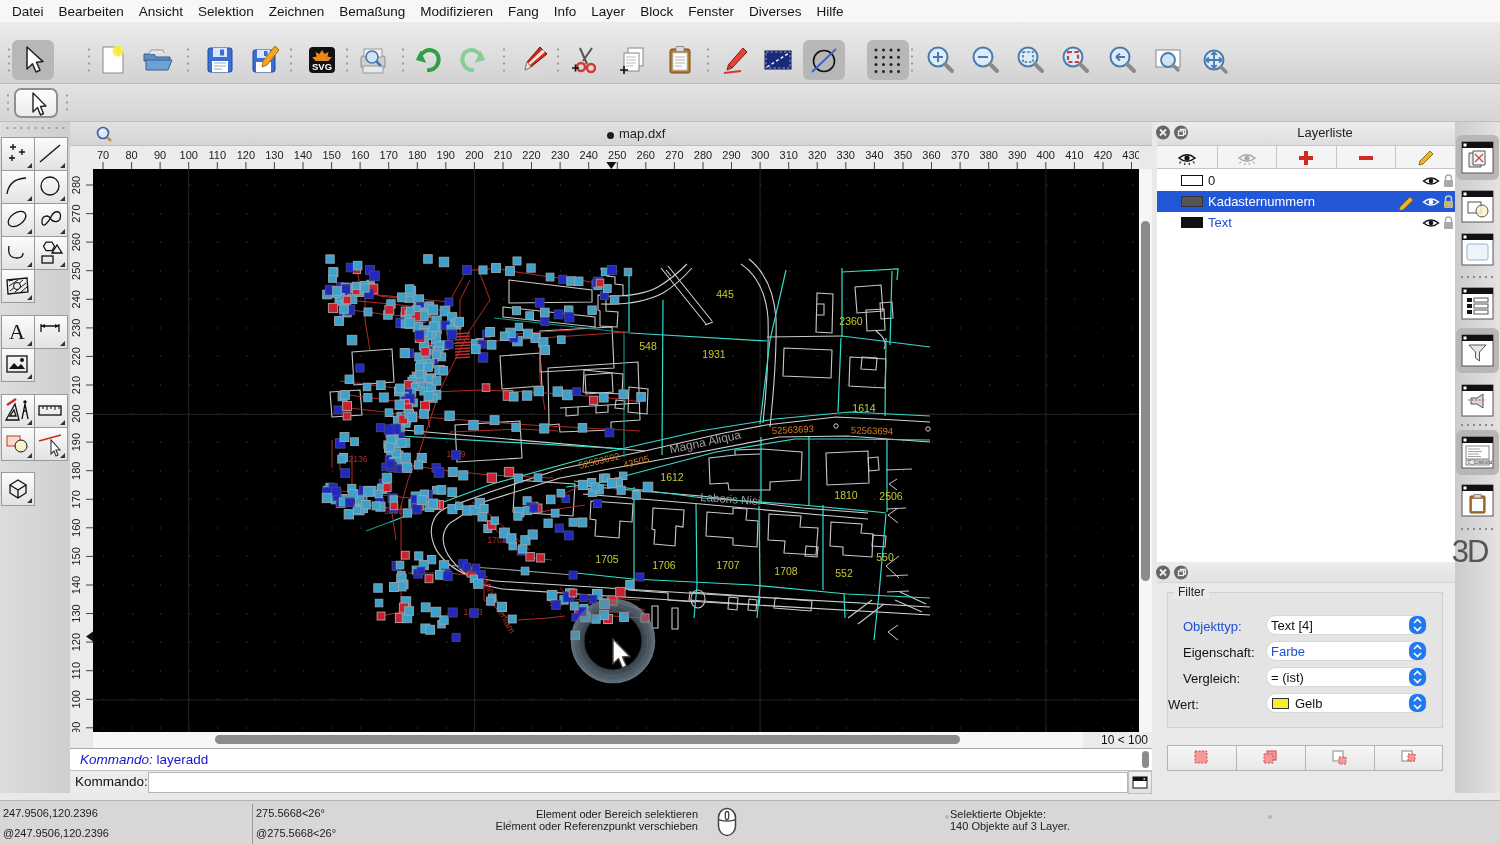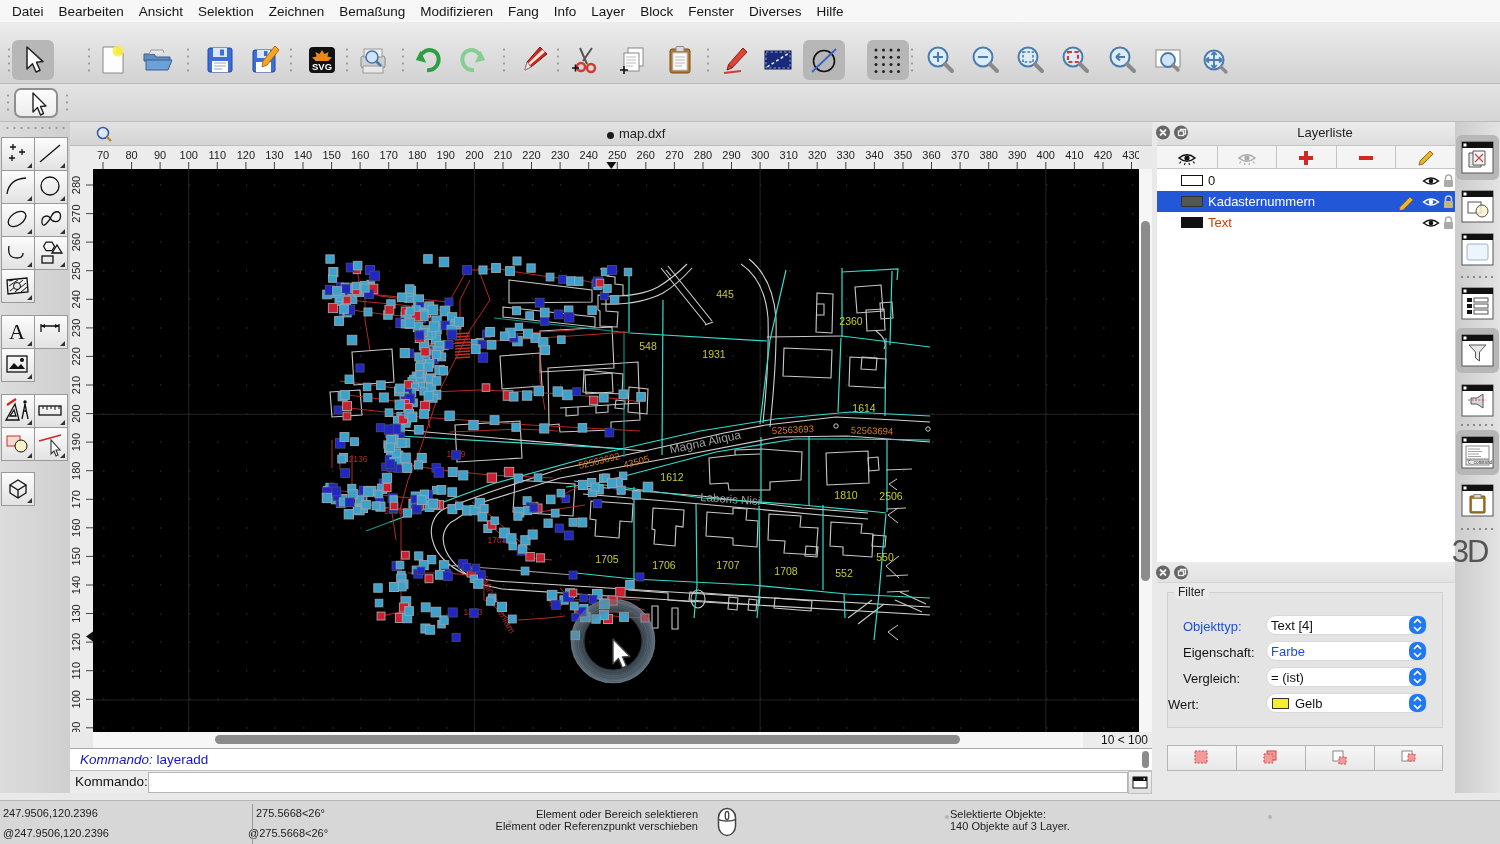--- a/index.html
+++ b/index.html
@@ -1174,21 +1174,21 @@
     <div class="btn"><svg width="22" height="21">
         <rect x="4" y="5" width="14" height="11" fill="#fff" stroke="#111"></rect>
         <rect x="4" y="5" width="14" height="4" fill="#111"></rect>
         <rect x="14.5" y="6.2" width="1.5" height="1.5" fill="#fff"></rect>
       </svg></div>
   </div>
 <div class="abs" id="statusbar">
 <div class="abs" style="left:3px;top:6px">247.9506,120.2396</div>
 <div class="abs" style="left:3px;top:26px">@247.9506,120.2396</div>
 <div class="abs" style="left:256px;top:6px">275.5668&lt;26°</div>
-<div class="abs" style="left:248px;top:26px">@275.5668&lt;26°</div>
+<div class="abs" style="left:256px;top:26px">@275.5668&lt;26°</div>
 <div class="abs" style="left:698px;top:7px;transform:translateX(-100%)">Element oder Bereich selektieren</div>
 <div class="abs" style="left:698px;top:18.5px;transform:translateX(-100%)">Element oder Referenzpunkt verschieben</div>
 <svg class="abs" style="left:716px;top:6px" width="22" height="30" viewBox="0 0 22 30">
       <path d="M11,1.5 C15.5,1.5 19.5,5.5 19.5,10.5 L19.5,19 C19.5,24 15.5,28.5 11,28.5 C6.5,28.5 2.5,24 2.5,19 L2.5,10.5 C2.5,5.5 6.5,1.5 11,1.5 Z" fill="#fff" stroke="#444" stroke-width="1.5"></path>
       <path d="M2.7,12.5 C6,14.5 16,14.5 19.3,12.5" fill="none" stroke="#444" stroke-width="1.4"></path>
       <rect x="9.3" y="4.5" width="3.4" height="8" rx="1.7" fill="#fff" stroke="#444" stroke-width="1.3"></rect>
     </svg>
 <div class="abs" style="left:950px;top:7px">Selektierte Objekte:</div>
 <div class="abs" style="left:950px;top:18.5px">140 Objekte auf 3 Layer.</div>
 <div class="abs" style="left:508px;top:19px;width:4px;height:4px;border-radius:2px;background:#b9b9b9"></div>
@@ -1251,21 +1251,21 @@
     </svg>
     <svg class="abs" style="left:270px;top:74px" width="18" height="12">
       <path d="M1.5,6 Q9,0 16.5,6 Q9,12 1.5,6 Z" fill="none" stroke="#fff" stroke-width="1.5"></path>
       <circle cx="9" cy="6" r="2.3" fill="#fff"></circle>
     </svg>
     <svg class="abs" style="left:290px;top:73px" width="13" height="14">
       <rect x="2" y="6" width="9" height="7" rx="1" fill="#c4b57c"></rect>
       <path d="M3.5,6 v-2 a3,3 0 0 1 6,0 v2" fill="none" stroke="#cfcfcf" stroke-width="1.5"></path>
     </svg>
     <div class="abs" style="left:29px;top:95px;width:22px;height:11px;background:#111"></div>
-    <div class="abs" style="left:56px;top:93px;font-size:13px;color:#c2410c">Text</div>
+    <div class="abs" style="left:56px;top:93px;font-size:13px;color:#1d4ed8">Text</div>
     <svg class="abs" style="left:270px;top:95px" width="18" height="12">
       <path d="M1.5,6 Q9,0 16.5,6 Q9,12 1.5,6 Z" fill="none" stroke="#111" stroke-width="1.5"></path>
       <circle cx="9" cy="6" r="2.3" fill="#111"></circle>
     </svg>
     <svg class="abs" style="left:290px;top:94px" width="13" height="14">
       <rect x="2" y="6" width="9" height="7" rx="1" fill="#aaa"></rect>
       <path d="M3.5,6 v-2 a3,3 0 0 1 6,0 v2" fill="none" stroke="#aaa" stroke-width="1.5"></path>
     </svg>
     <div class="abs" style="left:5px;top:440px;width:298px;height:21px;background:linear-gradient(#ececec,#e2e2e2);border-bottom:1px solid #d5d5d5"></div>
     <svg class="abs" style="left:4px;top:443px" width="36" height="15" viewBox="0 0 36 15">

